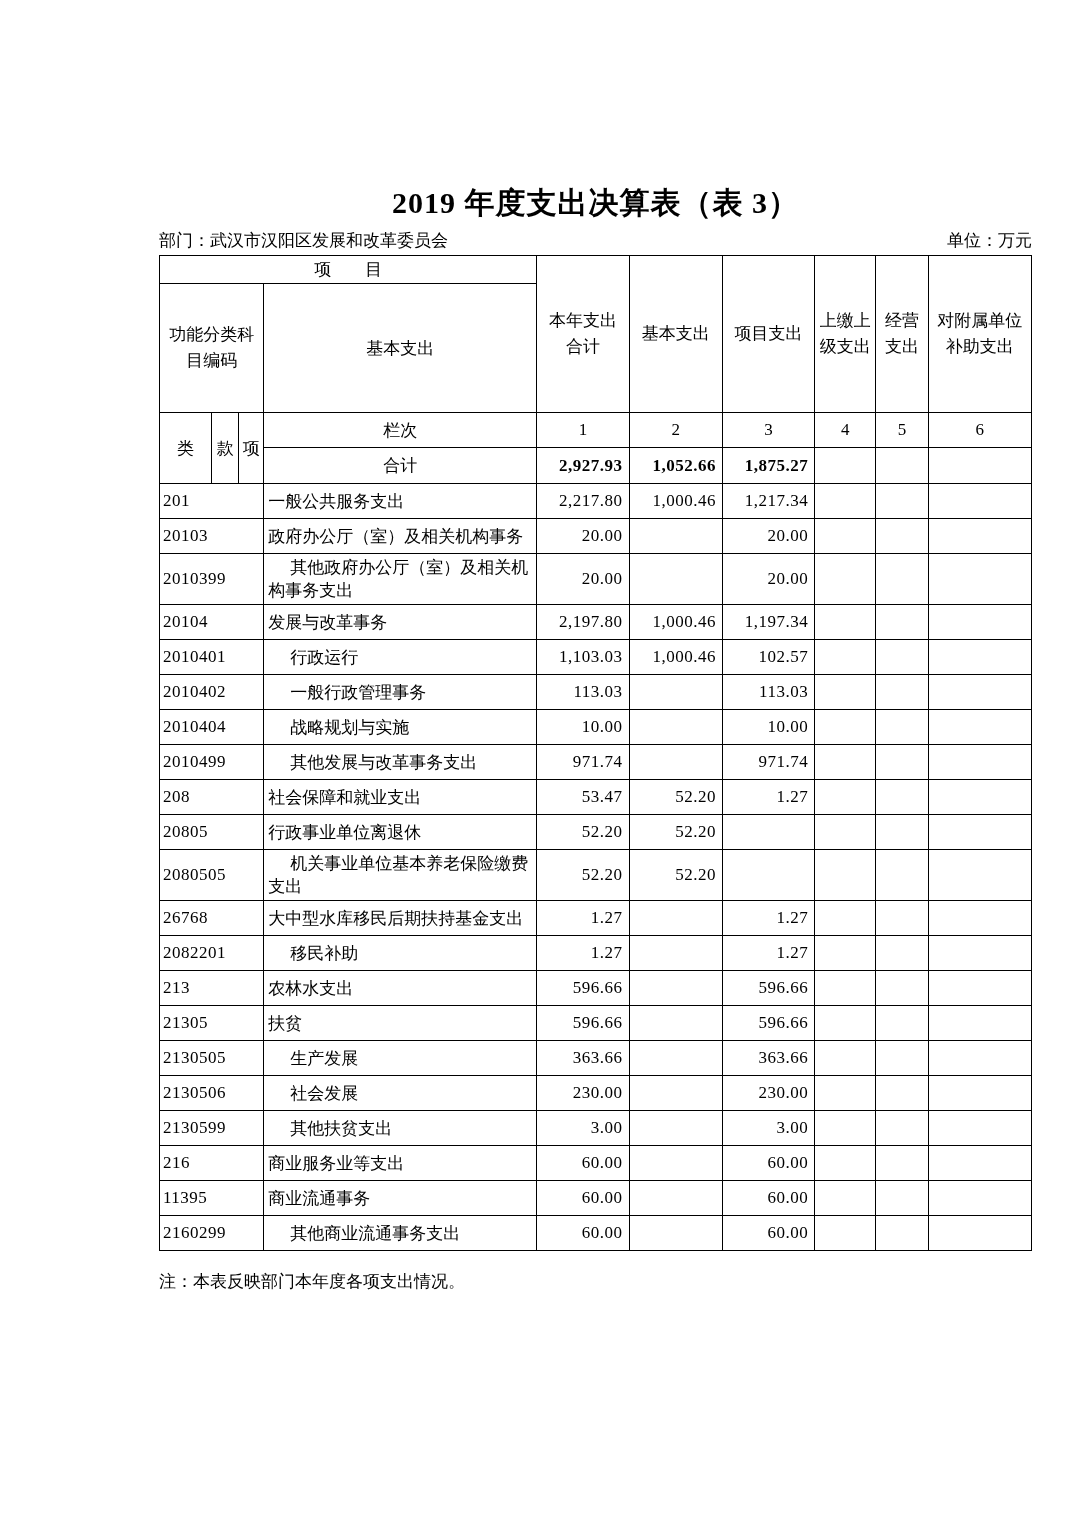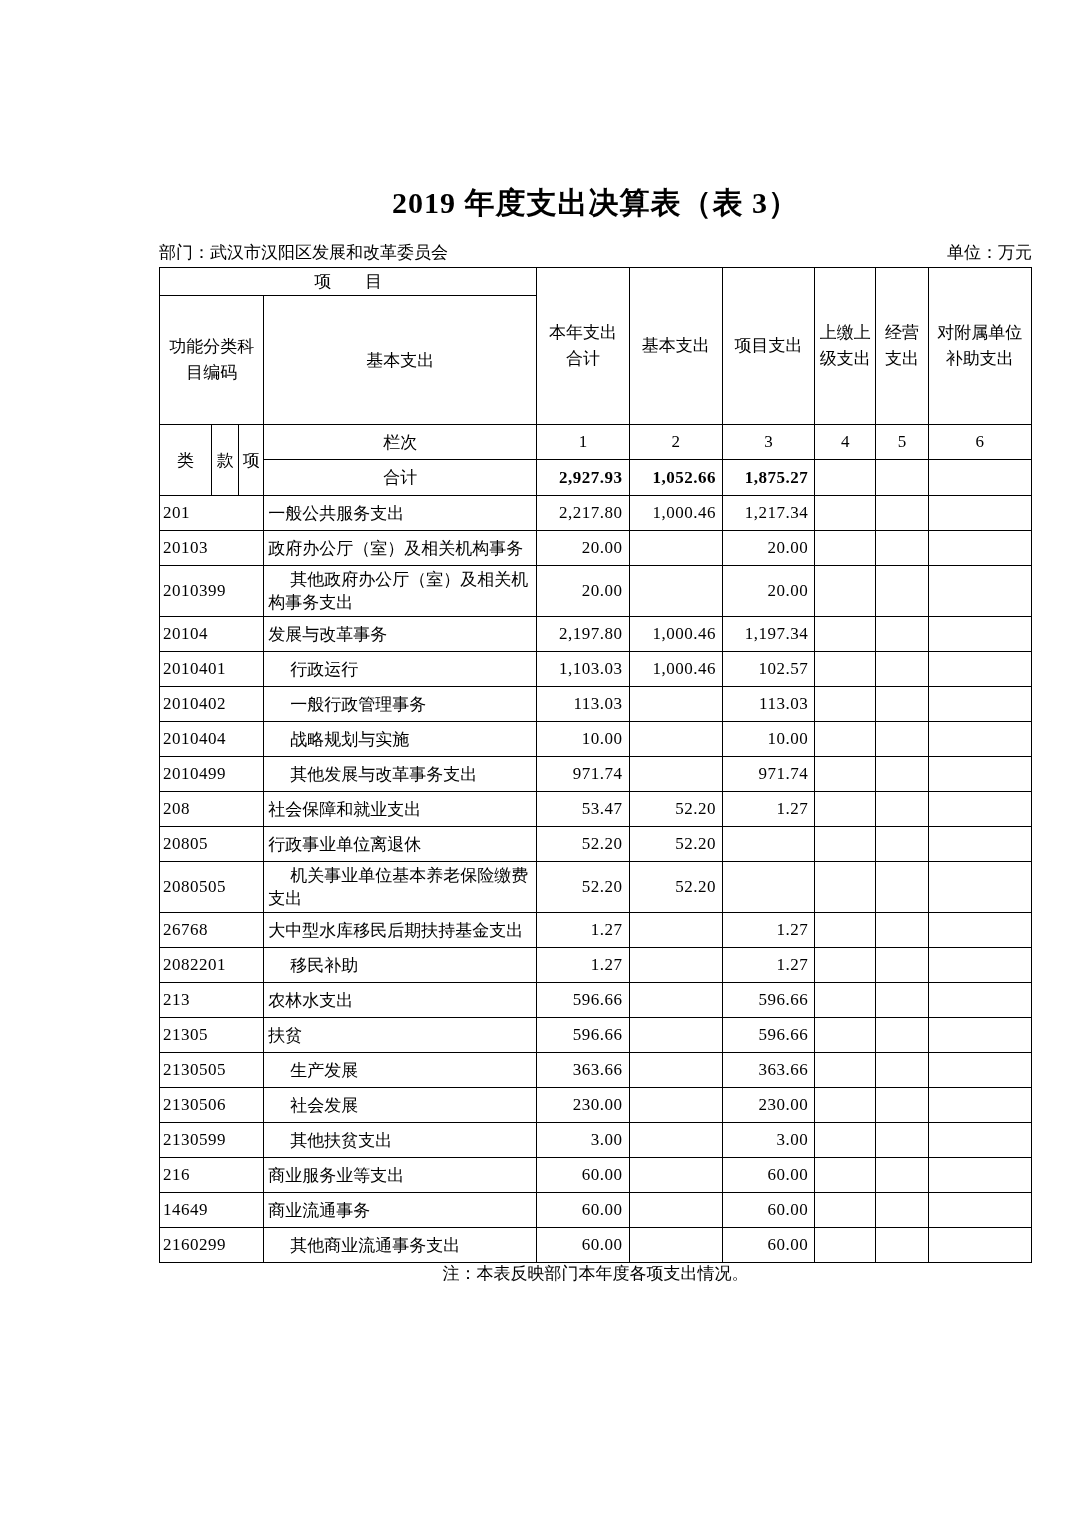--- a/index.html
+++ b/index.html
@@ -23,21 +23,21 @@
     font-size: 30px;
     font-weight: 600;
     letter-spacing: 1px;
     line-height: 36px;
   }
   .meta-row {
     width: 873px;
     display: flex;
     justify-content: space-between;
     align-items: flex-end;
-    margin-top: 20px;
+    margin-top: 8px;
     font-size: 17px;
     line-height: 24px;
     font-family: Liberation Serif, serif;
   }
   table.fin {
     margin-top: 2px;
     border-collapse: collapse;
     table-layout: fixed;
     width: 873px;
   }
@@ -71,21 +71,21 @@
   }
   td.name.indent { text-indent: 22px; }
   td.num {
     text-align: right;
     padding: 1px 6px 1px 2px;
     letter-spacing: 0.5px;
   }
   .bold { font-weight: bold; }
   .center { text-align: center; }
   .notes { width: 873px; font-size: 17px; }
-  .note-line { line-height: 22px; text-align: center; }
+  .note-line { margin-top: 20px; line-height: 22px; }
 </style>
 </head>
 <body>
 
 <div class="page">
   <div class="content">
     <h1 class="doc-title">2019 年度支出决算表（表 3）</h1>
 
     <div class="meta-row">
       <span>部门：武汉市汉阳区发展和改革委员会</span>
@@ -331,21 +331,21 @@
     <td colspan="3" class="code">216</td>
     <td class="name">商业服务业等支出</td>
     <td class="num">60.00</td>
     <td class="num"></td>
     <td class="num">60.00</td>
     <td class="num"></td>
     <td class="num"></td>
     <td class="num"></td>
   </tr>
           <tr>
-    <td colspan="3" class="code">14649</td>
+    <td colspan="3" class="code">11395</td>
     <td class="name">商业流通事务</td>
     <td class="num">60.00</td>
     <td class="num"></td>
     <td class="num">60.00</td>
     <td class="num"></td>
     <td class="num"></td>
     <td class="num"></td>
   </tr>
           <tr>
     <td colspan="3" class="code">2160299</td>

